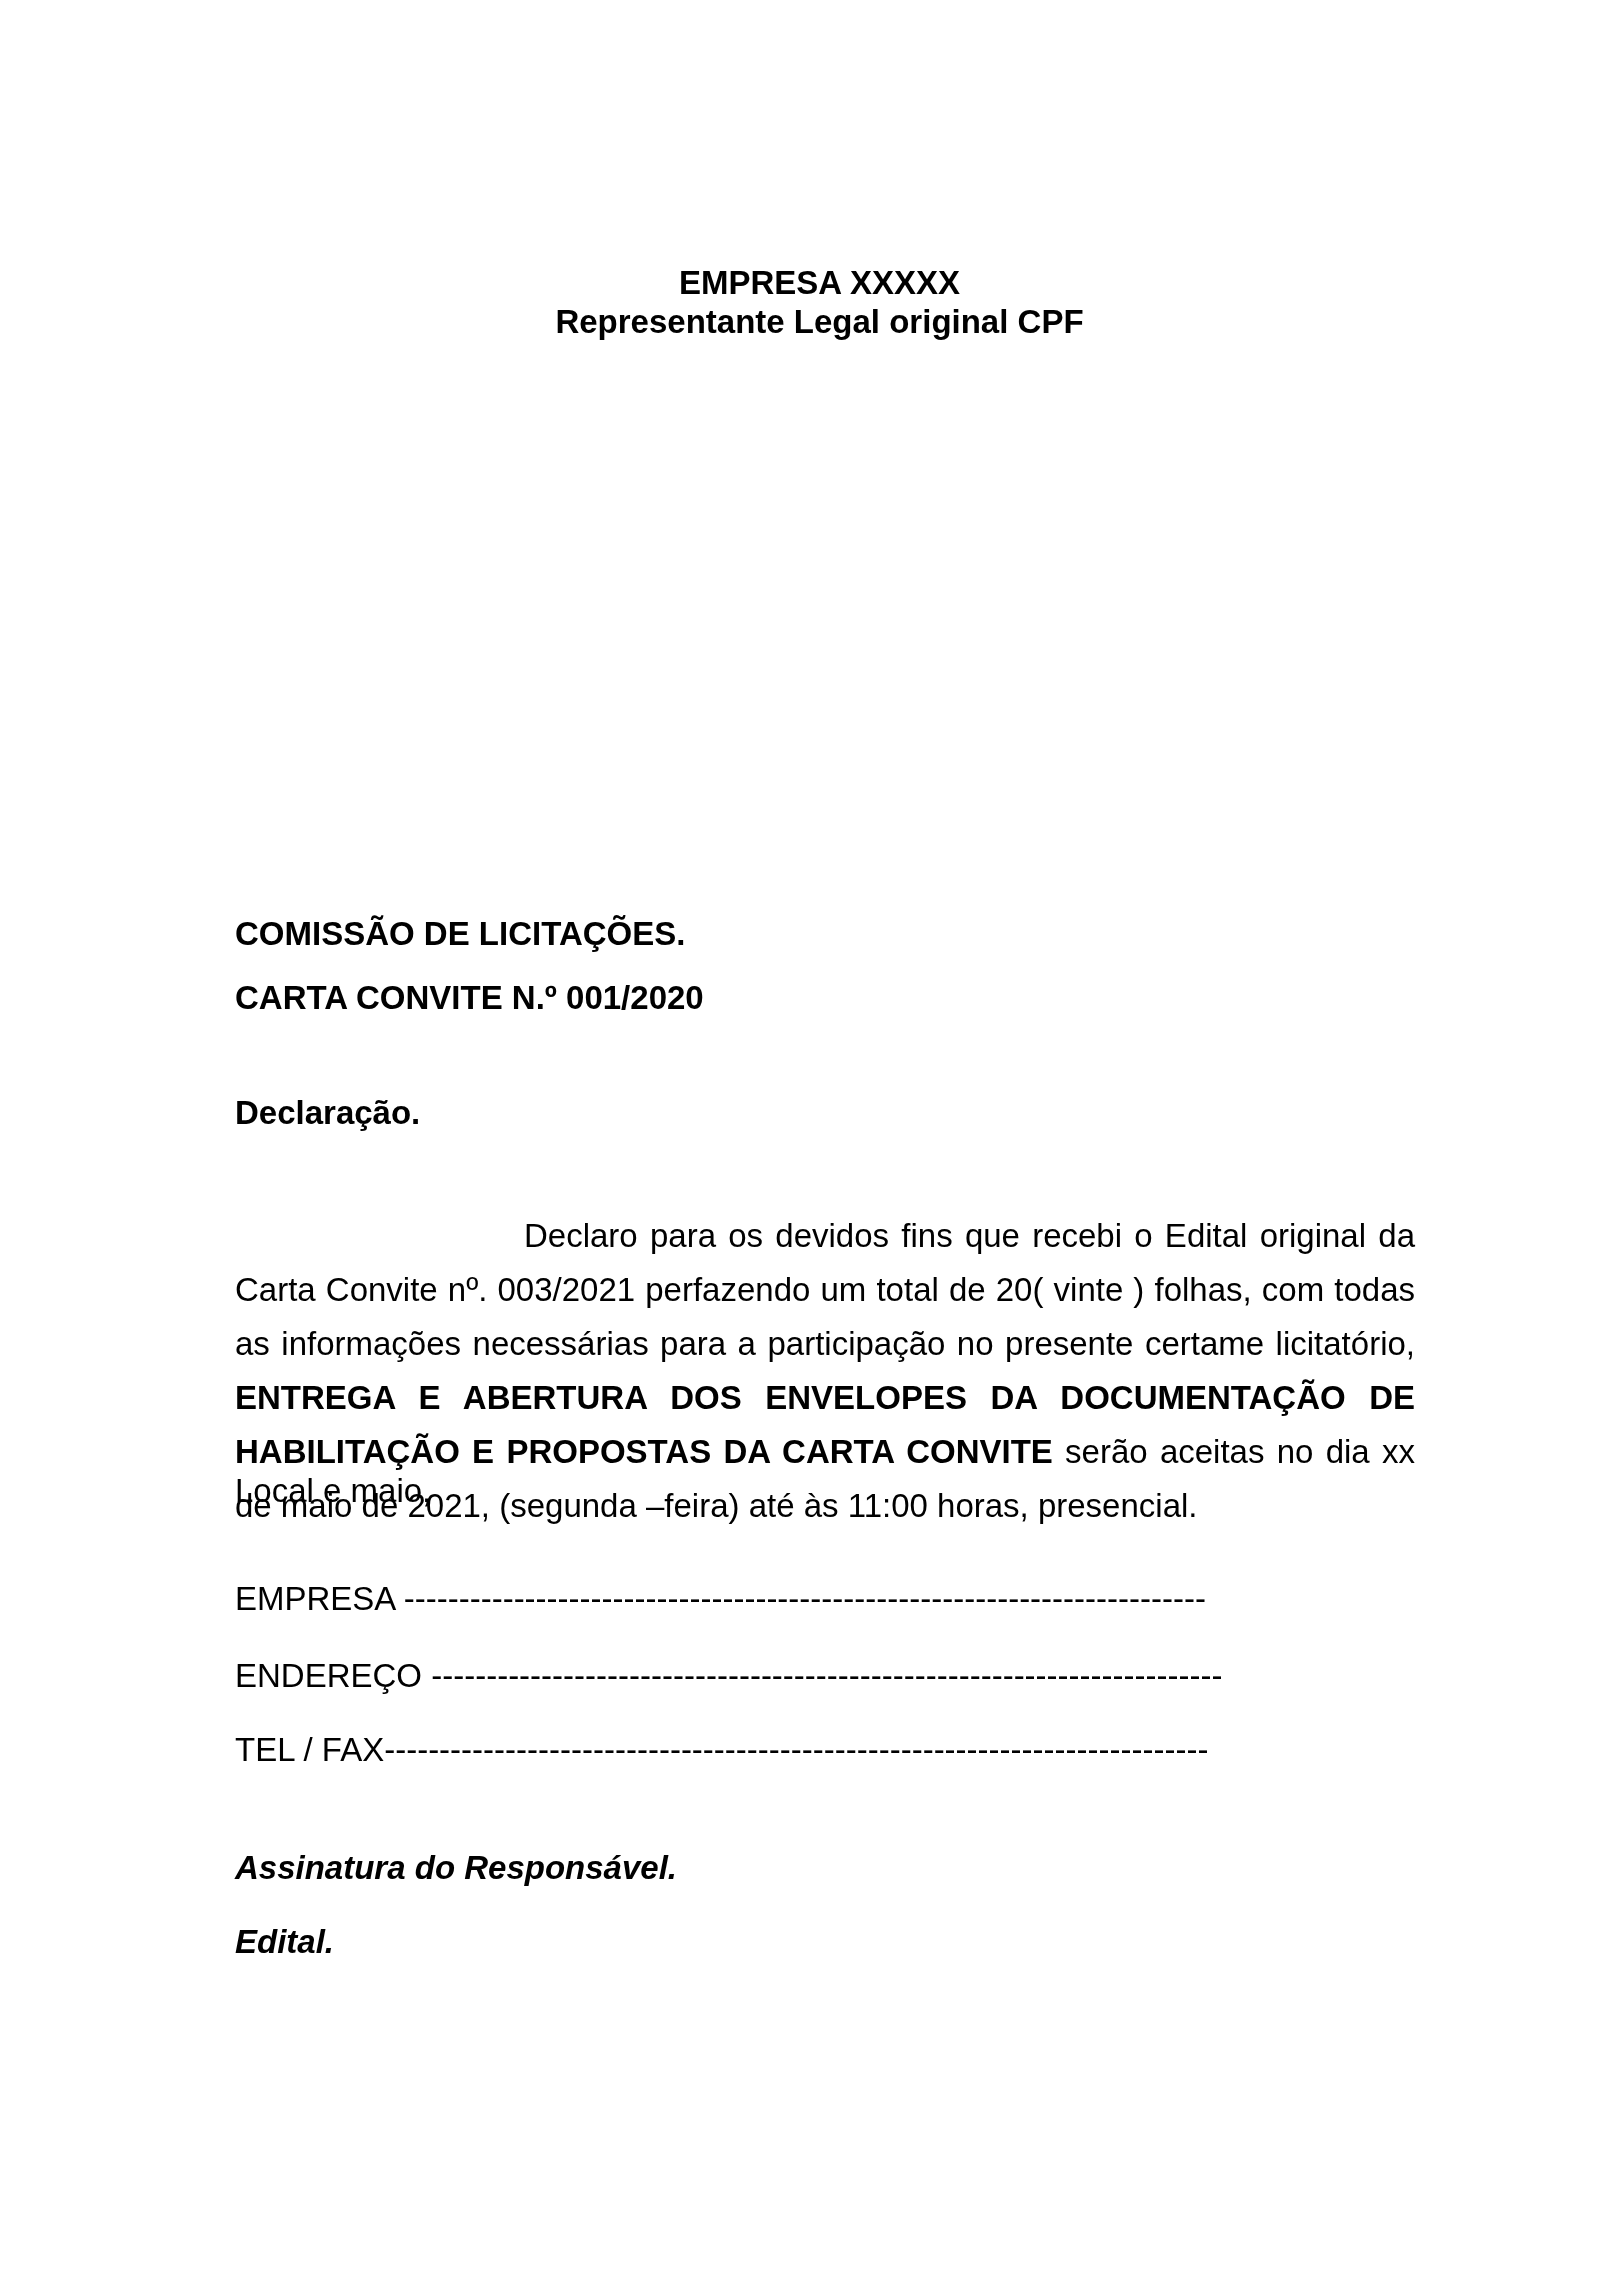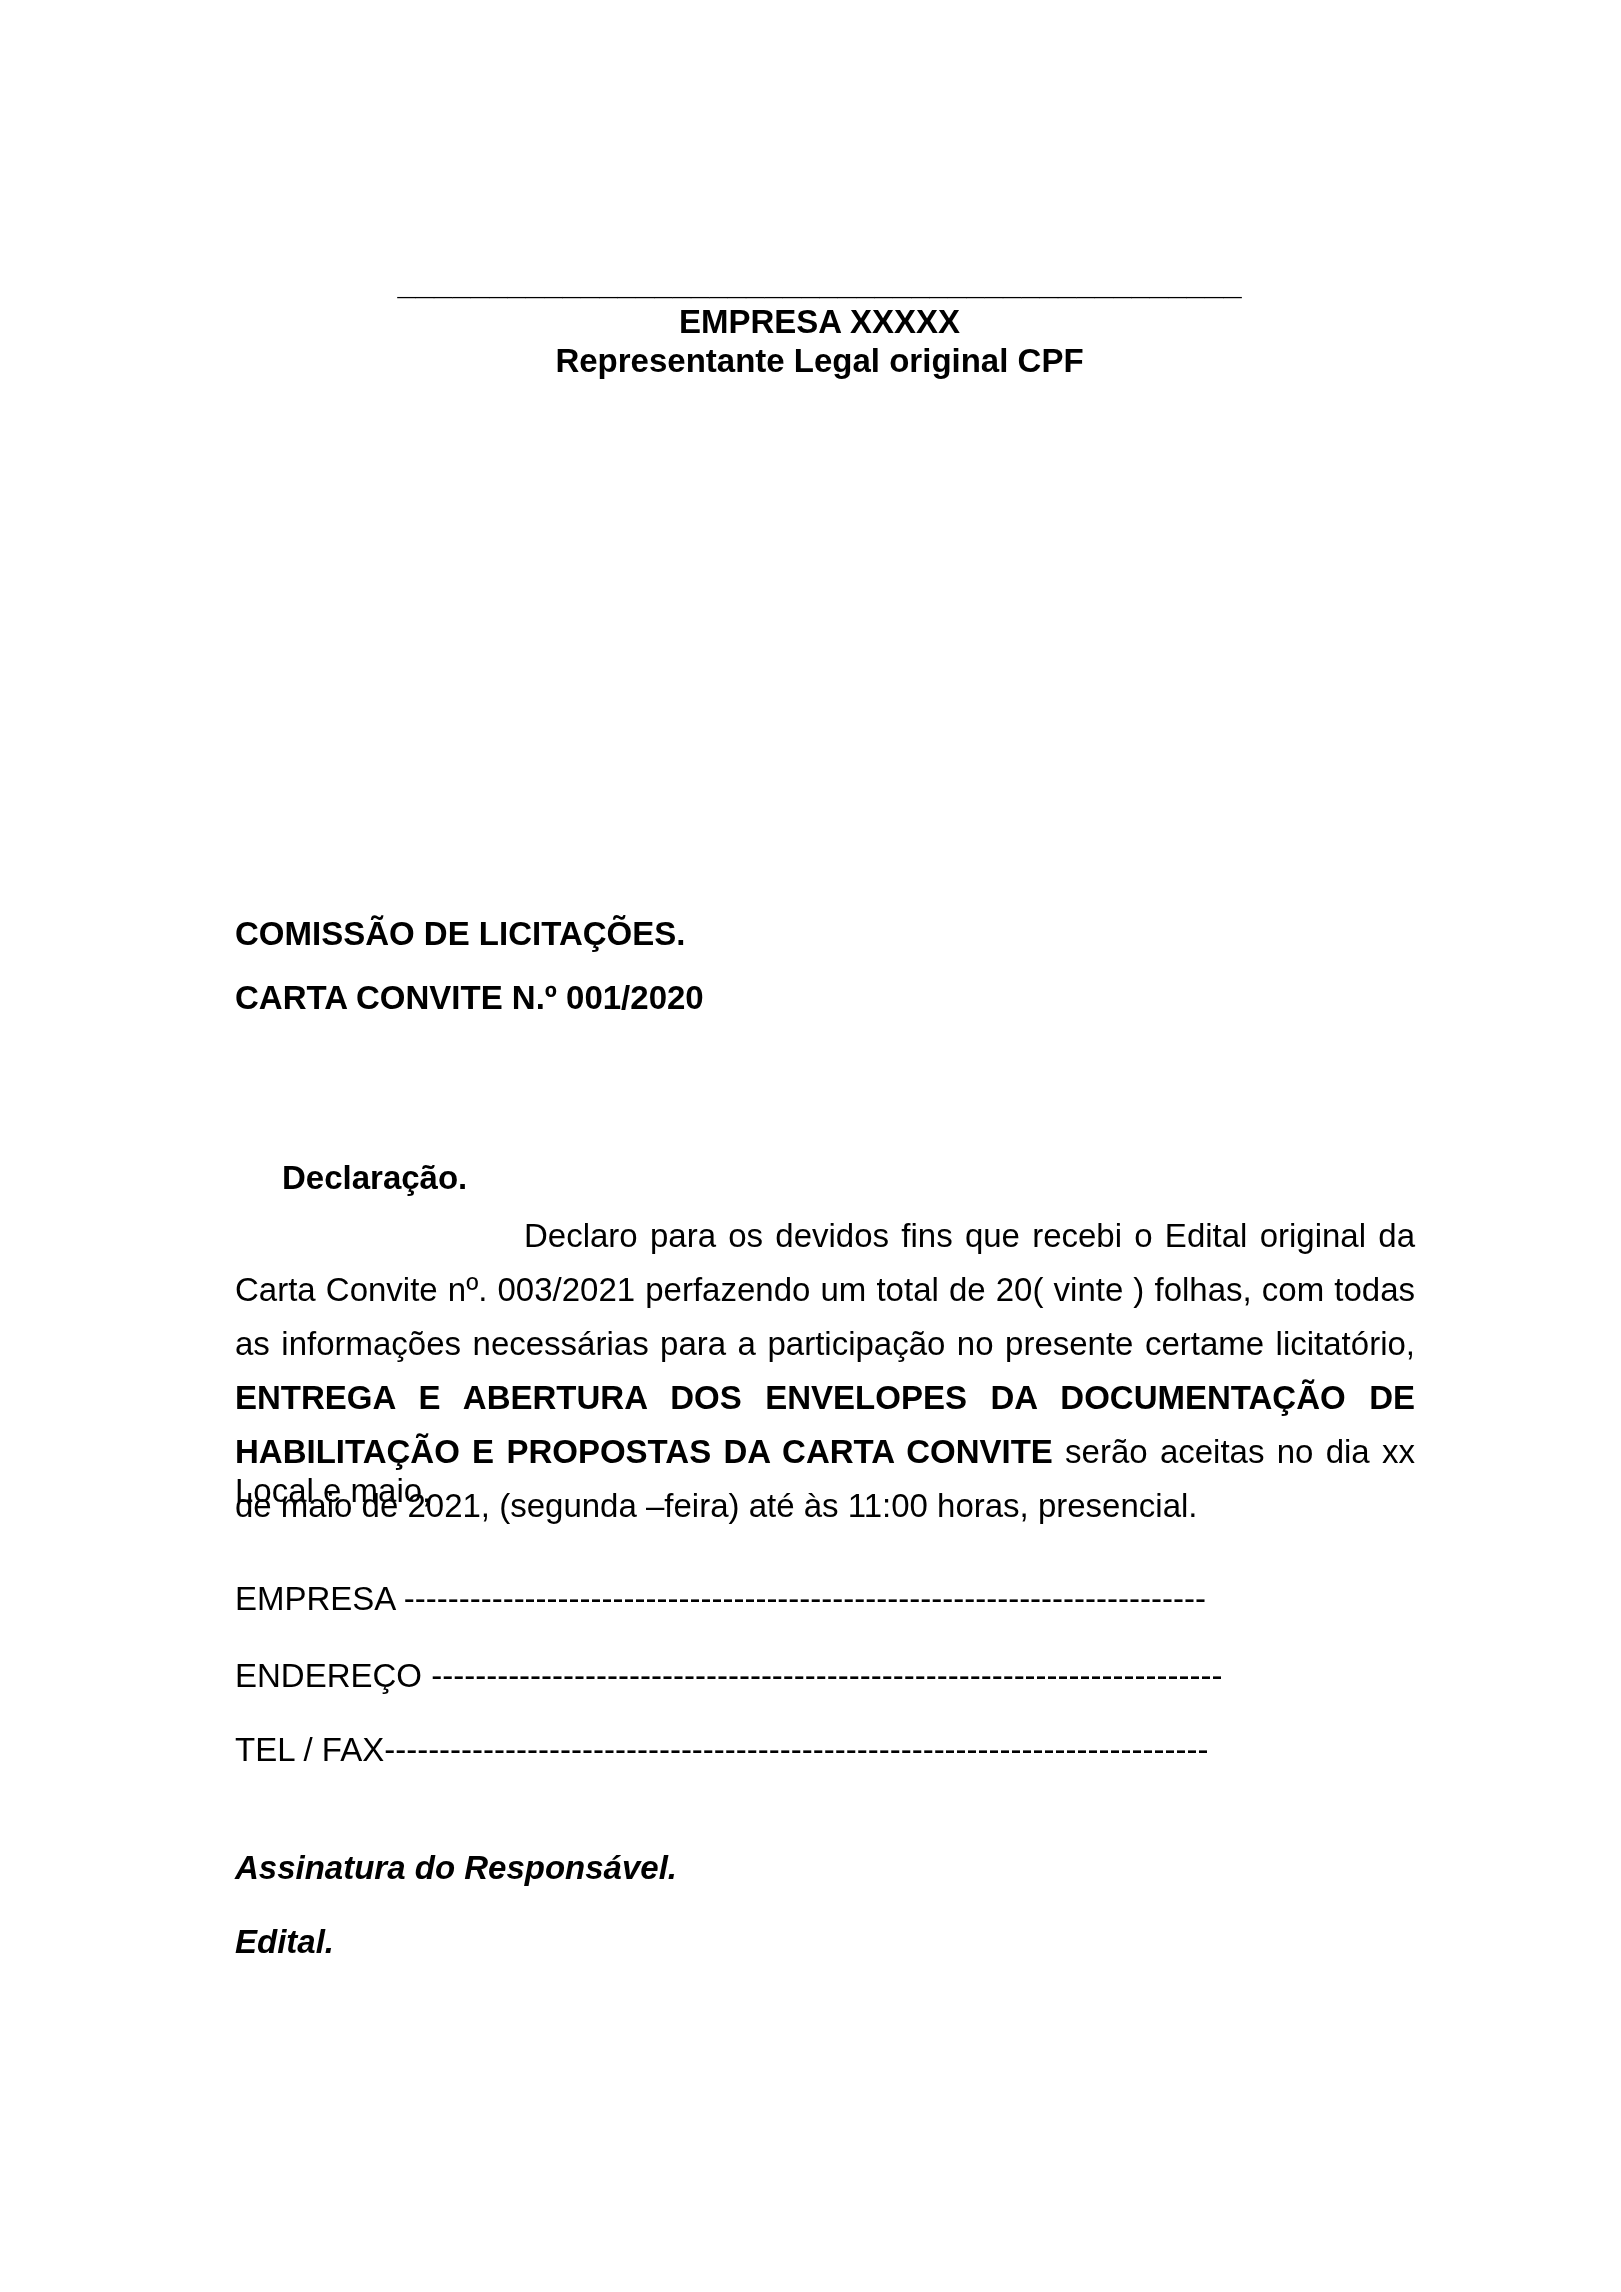--- a/index.html
+++ b/index.html
@@ -29,35 +29,34 @@
   .para {
     top: 1209px;
     width: 1180px;
     margin: 0;
     line-height: 54px;
     text-align: justify;
     text-indent: 289px;
   }
   .h-commission { top: 914px; }
   .h-letter     { top: 978px; }
-  .h-declare    { top: 1158px; margin-left: 47px; }
+  .h-declare    { top: 1093px; }
   .l-localdata  { top: 1471px; }
   .f-empresa    { top: 1579px; }
   .f-endereco   { top: 1656px; }
   .f-telfax     { top: 1730px; }
   .c-assinatura { top: 1848px; }
   .c-carimbo    { top: 1922px; }
 </style>
 </head>
 <body>
 
 <div class="page">
 
   <div class="abs sig-header">
-    <div class="sig-rule">______________________________________________</div>
     <div>EMPRESA XXXXX</div>
     <div>Representante Legal original CPF</div>
   </div>
 
   <div class="abs single bold h-commission">COMISSÃO DE LICITAÇÕES.</div>
 
   <div class="abs single bold h-letter">CARTA CONVITE N.º 001/2020</div>
 
   <div class="abs single bold h-declare">Declaração.</div>
 

